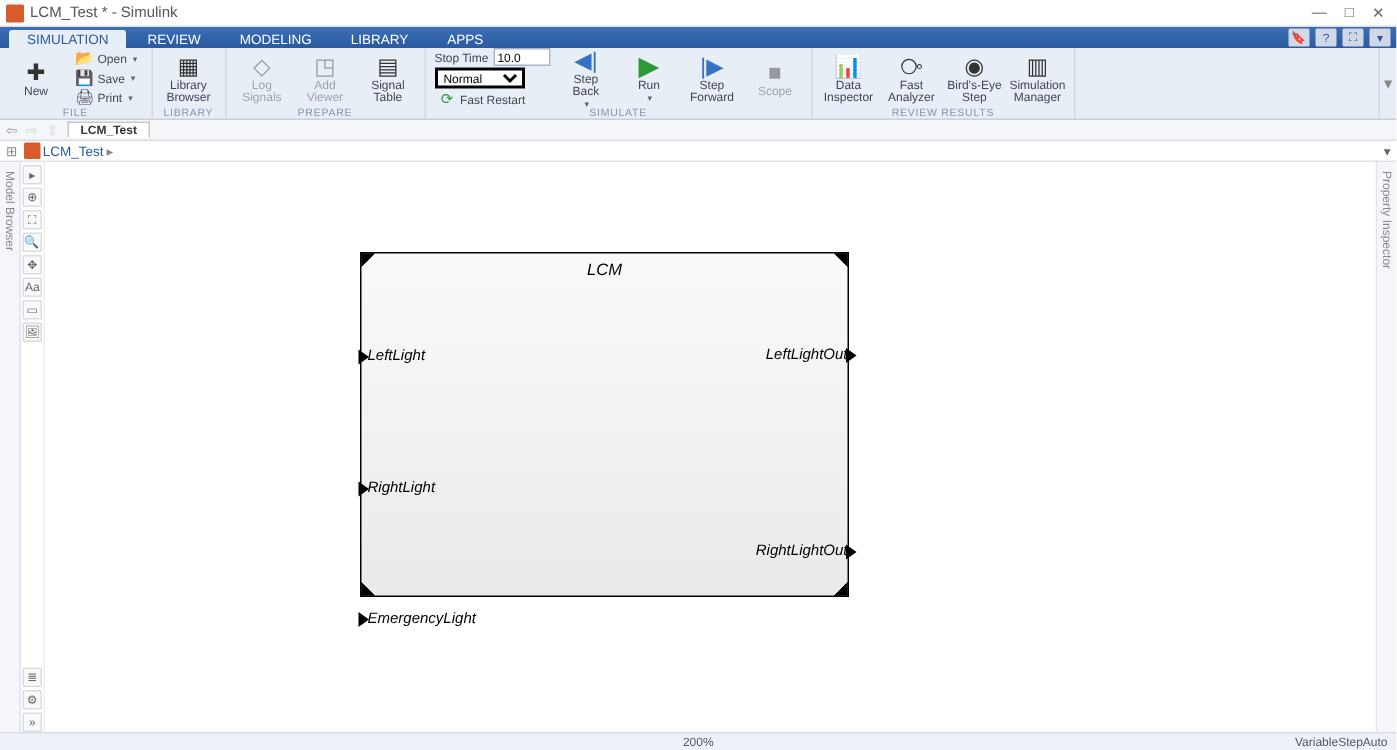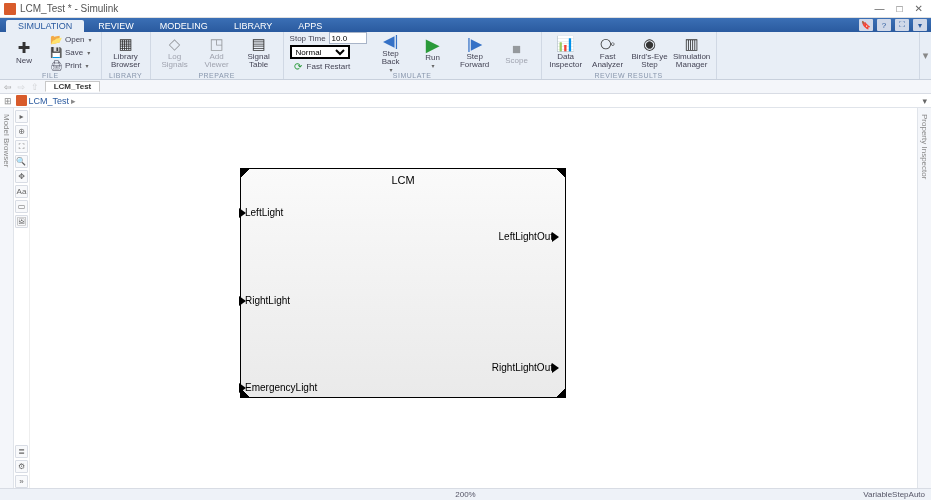--- a/index.html
+++ b/index.html
@@ -37,30 +37,30 @@
   .breadcrumb .arrow { color:#888; margin:0 2px;}
   .breadcrumb .dd { margin-left:auto; color:#666;}
   .workspace { position:absolute; top:108px; left:0; right:0; bottom:12px; display:flex; }
   .side-rail { width:14px; background:#f4f6fa; border-right:1px solid #e0e4ea; display:flex; flex-direction:column; align-items:center; padding-top:2px; gap:4px;}
   .side-rail.right { border-right:none; border-left:1px solid #e0e4ea;}
   .side-rail .vtext { writing-mode:vertical-rl; font-size:8px; color:#888; margin-top:4px; cursor:pointer;}
   .canvas-tools { width:16px; background:#fff; border-right:1px solid #eee; display:flex; flex-direction:column; align-items:center; padding-top:2px; gap:2px;}
   .canvas-tools .ct { width:13px; height:13px; border:1px solid #d8dce4; background:#f8f9fb; border-radius:1px; cursor:pointer; display:flex; align-items:center; justify-content:center; font-size:8px; color:#666;}
   .canvas-tools .spacer { flex:1; }
   .canvas { flex:1; background:#fff; position:relative; overflow:hidden;}
-  .block { position:absolute; left:210px; top:60px; width:326px; height:230px; background:linear-gradient(180deg,#fafafa 0%,#f0f0f0 60%,#eaeaea 100%); border:1px solid #000; }
+  .block { position:absolute; left:210px; top:60px; width:326px; height:230px; background:linear-gradient(180deg,#fafafa 0%,#f0f0f0 60%,#eaeaea 100%); border:1px solid #000;font-style:italic; }
   .block .corner { position:absolute; width:10px; height:10px; }
   .block .corner.tl { top:-1px; left:-1px; border-top:1px solid #000; border-left:1px solid #000; background:linear-gradient(135deg,#000 0%,#000 49%, transparent 50%);}
   .block .corner.tr { top:-1px; right:-1px; border-top:1px solid #000; border-right:1px solid #000; background:linear-gradient(225deg,#000 0%,#000 49%, transparent 50%);}
   .block .corner.bl { bottom:-1px; left:-1px; border-bottom:1px solid #000; border-left:1px solid #000; background:linear-gradient(45deg,#000 0%,#000 49%, transparent 50%);}
   .block .corner.br { bottom:-1px; right:-1px; border-bottom:1px solid #000; border-right:1px solid #000; background:linear-gradient(315deg,#000 0%,#000 49%, transparent 50%);}
   .block .title { text-align:center; font-size:11px; padding-top:5px; color:#000;}
   .port { position:absolute; font-size:10px; color:#000; display:flex; align-items:center;}
-  .port.in { left:4px; }
-  .port.out { right:12px;text-align:center; }
+  .port.in { left:4px;margin-top:25px; }
+  .port.out { right:0;text-align:center; }
   .port-arrow-in { position:absolute; left:-6px; width:0; height:0; border-top:5px solid transparent; border-bottom:5px solid transparent; border-left:7px solid #000;}
   .port-arrow-out { position:absolute; right:-6px; width:0; height:0; border-top:5px solid transparent; border-bottom:5px solid transparent; border-left:7px solid #000;}
   .watermark { position:absolute; right:18px; bottom:18px; font-size:24px; color:#ccc; font-weight:500; opacity:.75; font-family:"Microsoft YaHei",sans-serif;}
   .statusbar { position:absolute; bottom:0; left:0; right:0; height:12px; background:#eef2f8; border-top:1px solid #d8dce4; display:flex; align-items:center; font-size:8px; color:#556; padding:0 6px;}
   .statusbar .zoom { position:absolute; left:50%; transform:translateX(-50%);}
   .statusbar .solver { margin-left:auto;}
 </style>
 </head>
 <body>
 

